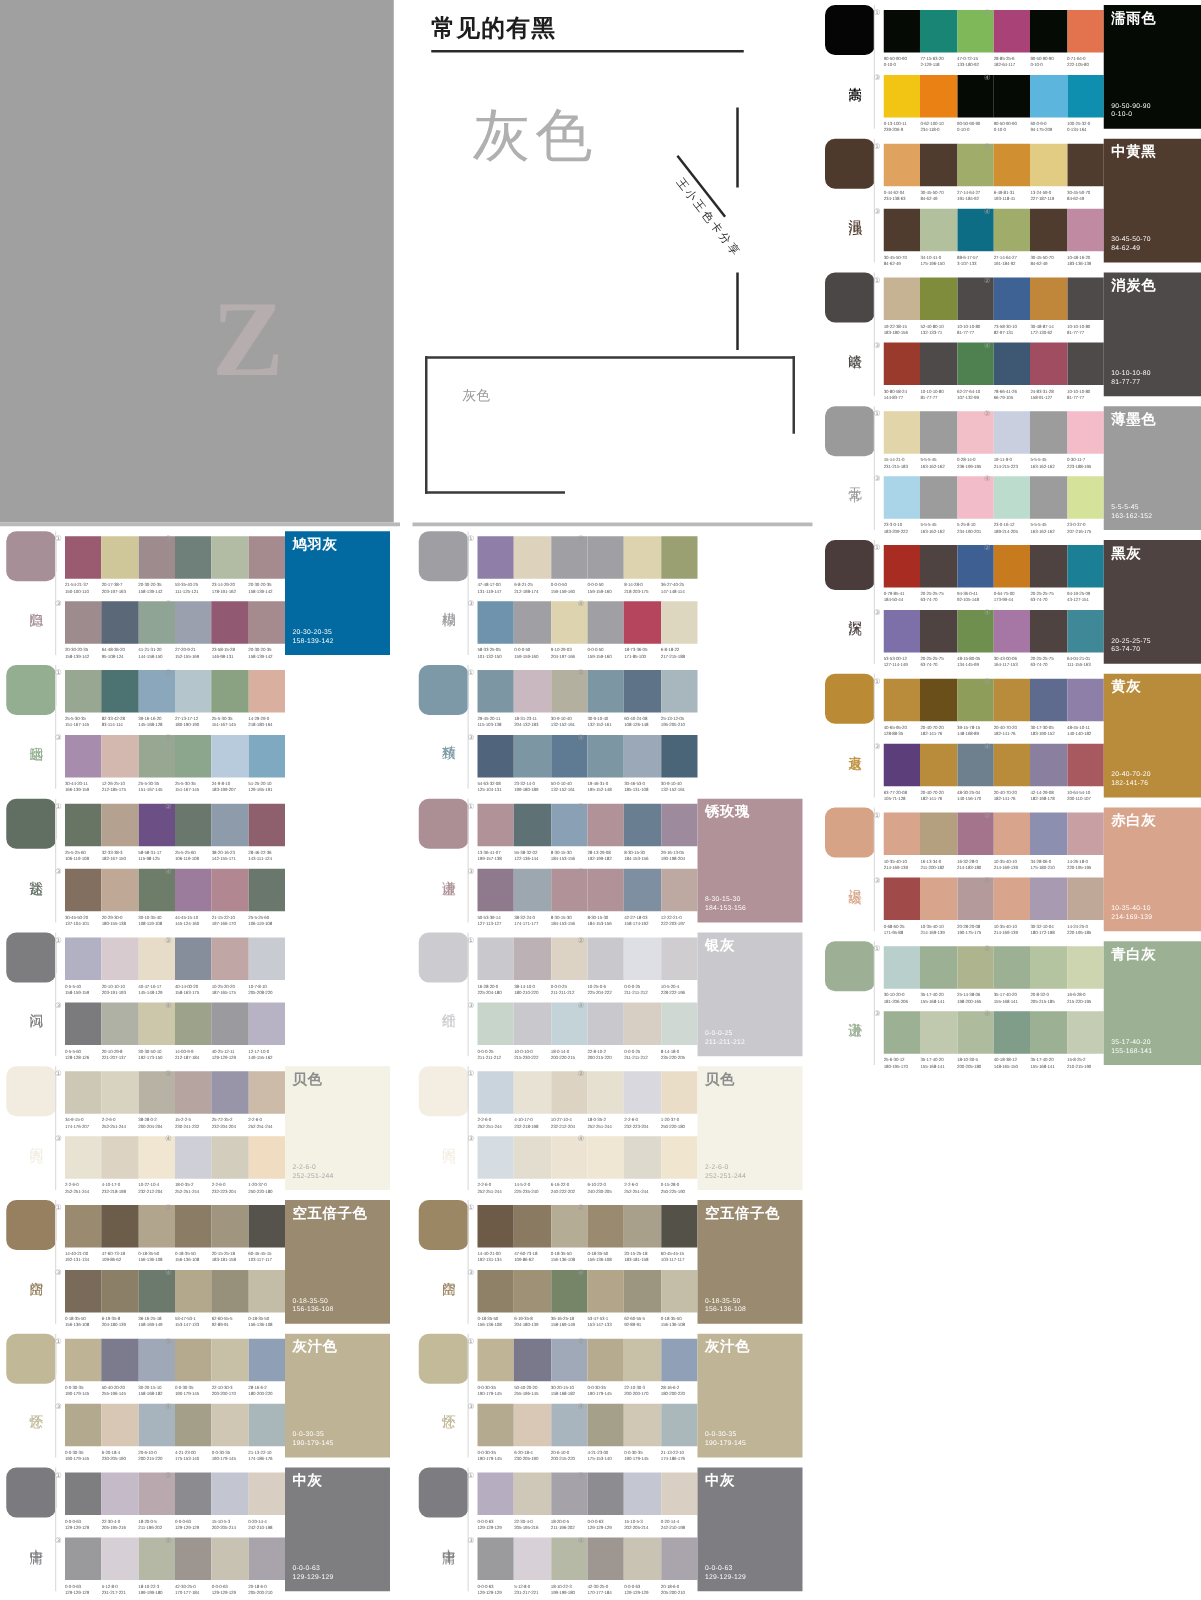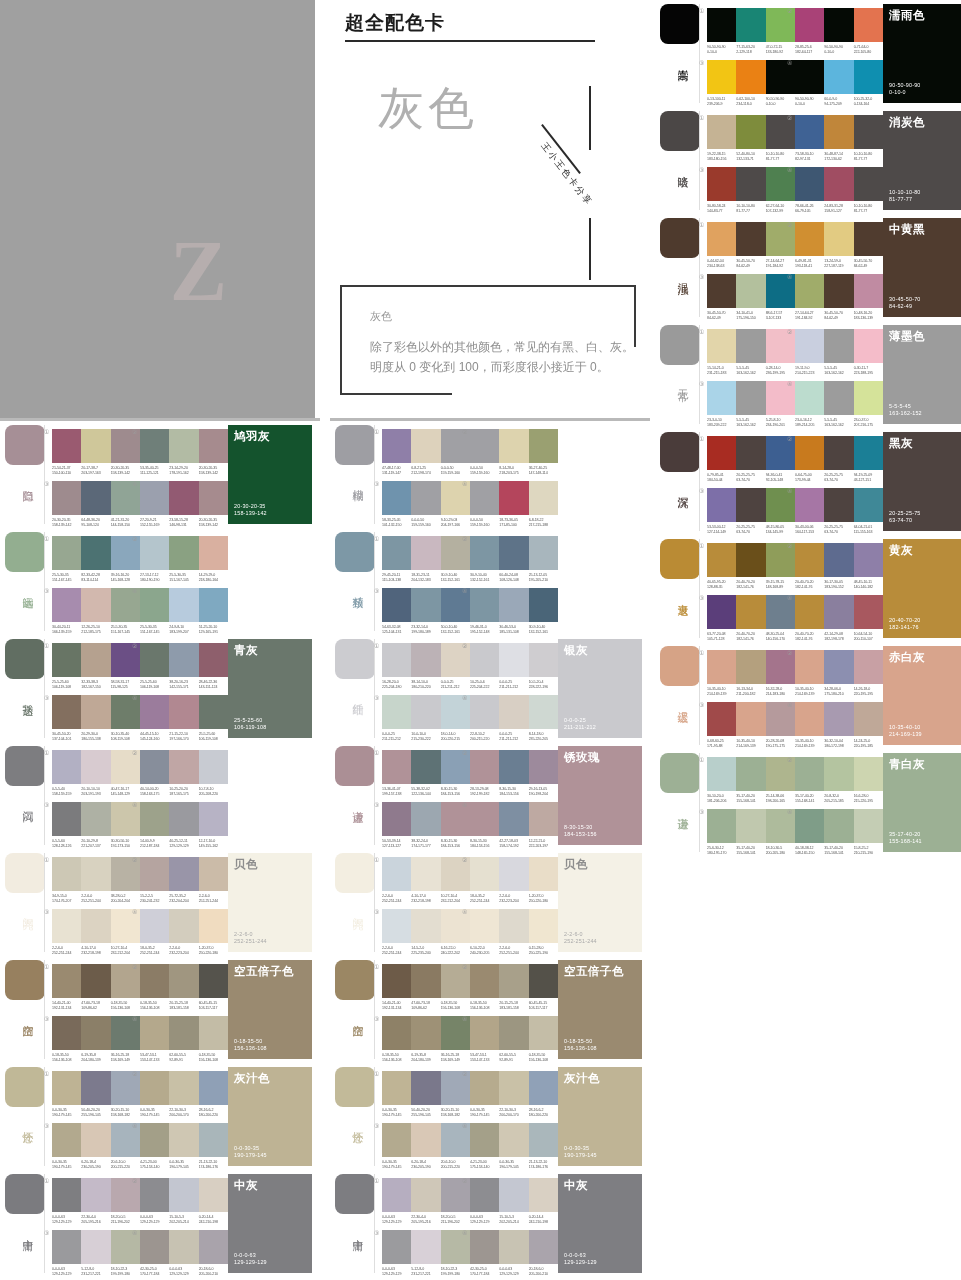--- a/index.html
+++ b/index.html
@@ -63,37 +63,35 @@
 </style>
 </head>
 <body>
 
 <div id="page">
 
   <div class="hero">
     <div class="hero-z">Z</div>
   </div>
 
-  <div class="maintitle">超全配色卡</div>
+  <div class="maintitle">常见的有黑</div>
   <div class="titlerule"></div>
   <div class="bigword">灰色</div>
 
   <div class="vline-a"></div>
   <div class="diagline"></div>
   <div class="vline-b"></div>
   <div class="sideauthor">王小王色卡分享</div>
 
   <div class="notebox">
     <div class="nb-t"></div>
     <div class="nb-l"></div>
     <div class="nb-r"></div>
     <div class="nb-b"></div>
     <div class="note-sub">灰色</div>
-    <div class="note-body">除了彩色以外的其他颜色，常见的有黑、白、灰。
-明度从 0 变化到 100，而彩度很小接近于 0。</div>
   </div>
 
   <div class="cols">
     <div class="col c1" id="col1">
         <div style="height: 421px;"></div>
         <div class="rowwrap">
           <div class="chip" style="background: rgb(166, 143, 150);"></div>
           <div class="chip-line"></div>
           <div class="chip-label" style="color: rgb(166, 143, 150);">归隐</div>
           <div class="grp" style="left: 52px; top: 8px;">
@@ -141,21 +139,21 @@
               <i style="background: rgb(155, 160, 174);"></i>
               <i style="background: rgb(146, 90, 114);"></i>
               <i style="background: rgb(166, 139, 142);"></i>
             </div>
             <div class="codes">
               <u>27-20-9-21<br>152-155-169</u>
               <u>23-58-15-28<br>146-98-131</u>
               <u>20-30-20-35<br>158-139-142</u>
             </div>
           </div>
-          <div class="big dark" style="background: #14532d; left: 228px;">
+          <div class="big dark" style="background: #0369a1; left: 228px;">
             <div class="bn">鸠羽灰</div>
             <div class="bc">20-30-20-35<br>158-139-142</div>
           </div>
         </div>
         <div class="rowwrap">
           <div class="chip" style="background: rgb(147, 174, 144);"></div>
           <div class="chip-line"></div>
           <div class="chip-label" style="color: rgb(147, 174, 144);">幽远</div>
           <div class="grp" style="left: 52px; top: 8px;">
             <div class="num">①</div>
@@ -258,24 +256,20 @@
             <div class="bars">
               <i style="background: rgb(155, 124, 156);"></i>
               <i style="background: rgb(177, 136, 145);"></i>
               <i style="background: rgb(106, 119, 108);"></i>
             </div>
             <div class="codes">
               <u>44-45-15-10<br>145-124-160</u>
               <u>21-15-22-10<br>197-166-170</u>
               <u>25-5-25-60<br>106-119-108</u>
             </div>
-          </div>
-          <div class="big dark" style="background: rgb(106, 119, 108); left: 228px;">
-            <div class="bn">青灰</div>
-            <div class="bc">25-5-25-60<br>106-119-108</div>
           </div>
         </div>
         <div class="rowwrap">
           <div class="chip" style="background: rgb(125, 125, 128);"></div>
           <div class="chip-line"></div>
           <div class="chip-label" style="color: rgb(125, 125, 128);">沉闷</div>
           <div class="grp" style="left: 52px; top: 8px;">
             <div class="num">①</div>
             <div class="bars">
               <i style="background: rgb(178, 176, 195);"></i>
@@ -684,20 +678,81 @@
               <i style="background: rgb(74, 101, 120);"></i>
             </div>
             <div class="codes">
               <u>19-46-31-0<br>195-152-148</u>
               <u>30-46-53-0<br>185-131-108</u>
               <u>30-9-10-40<br>132-152-161</u>
             </div>
           </div>
         </div>
         <div class="rowwrap">
+          <div class="chip" style="background: rgb(171, 143, 149);"></div>
+          <div class="chip-line"></div>
+          <div class="chip-label" style="color: rgb(171, 143, 149);">谦虚</div>
+          <div class="grp" style="left: 52px; top: 8px;">
+            <div class="num">①</div>
+            <div class="bars">
+              <i style="background: rgb(176, 146, 152);"></i>
+              <i style="background: rgb(94, 114, 117);"></i>
+              <i style="background: rgb(138, 160, 181);"></i>
+            </div>
+            <div class="codes">
+              <u>13-36-41-07<br>199-157-138</u>
+              <u>55-38-32-02<br>122-136-144</u>
+              <u>8-30-15-30<br>184-153-156</u>
+            </div>
+          </div>
+          <div class="grp" style="left: 140px; top: 8px;">
+            <div class="num">②</div>
+            <div class="bars">
+              <i style="background: rgb(176, 146, 152);"></i>
+              <i style="background: rgb(106, 126, 146);"></i>
+              <i style="background: rgb(157, 138, 156);"></i>
+            </div>
+            <div class="codes">
+              <u>28-13-29-08<br>192-199-182</u>
+              <u>8-30-15-30<br>184-153-156</u>
+              <u>29-16-13-05<br>190-198-204</u>
+            </div>
+          </div>
+          <div class="grp" style="left: 52px; top: 60px;">
+            <div class="num">③</div>
+            <div class="bars">
+              <i style="background: rgb(143, 122, 141);"></i>
+              <i style="background: rgb(156, 167, 176);"></i>
+              <i style="background: rgb(176, 146, 152);"></i>
+            </div>
+            <div class="codes">
+              <u>50-53-39-14<br>127-113-127</u>
+              <u>38-32-24-0<br>174-171-177</u>
+              <u>8-30-15-30<br>184-153-156</u>
+            </div>
+          </div>
+          <div class="grp" style="left: 140px; top: 60px;">
+            <div class="num">④</div>
+            <div class="bars">
+              <i style="background: rgb(176, 146, 152);"></i>
+              <i style="background: rgb(126, 143, 162);"></i>
+              <i style="background: rgb(190, 169, 162);"></i>
+            </div>
+            <div class="codes">
+              <u>8-30-15-30<br>184-153-156</u>
+              <u>42-27-18-03<br>158-174-192</u>
+              <u>12-22-21-0<br>222-203-197</u>
+            </div>
+          </div>
+          <div class="big dark" style="background: rgb(176, 146, 152); left: 228px;">
+            <div class="bn">锈玫瑰</div>
+            <div class="bc">8-30-15-30<br>184-153-156</div>
+          </div>
+        </div>
+        <div class="rowwrap">
           <div class="chip" style="background: rgb(204, 204, 208);"></div>
           <div class="chip-line"></div>
           <div class="chip-label" style="color: rgb(204, 204, 208);">纤细</div>
           <div class="grp" style="left: 52px; top: 8px;">
             <div class="num">①</div>
             <div class="bars">
               <i style="background: rgb(201, 201, 205);"></i>
               <i style="background: rgb(188, 178, 182);"></i>
               <i style="background: rgb(221, 211, 196);"></i>
             </div>
@@ -742,81 +797,20 @@
             </div>
             <div class="codes">
               <u>22-8-10-2<br>200-215-220</u>
               <u>0-0-0-25<br>211-211-212</u>
               <u>8-14-18-0<br>235-220-205</u>
             </div>
           </div>
           <div class="big dark" style="background: rgb(201, 201, 205); left: 228px;">
             <div class="bn">银灰</div>
             <div class="bc">0-0-0-25<br>211-211-212</div>
-          </div>
-        </div>
-        <div class="rowwrap">
-          <div class="chip" style="background: rgb(171, 143, 149);"></div>
-          <div class="chip-line"></div>
-          <div class="chip-label" style="color: rgb(171, 143, 149);">谦虚</div>
-          <div class="grp" style="left: 52px; top: 8px;">
-            <div class="num">①</div>
-            <div class="bars">
-              <i style="background: rgb(176, 146, 152);"></i>
-              <i style="background: rgb(94, 114, 117);"></i>
-              <i style="background: rgb(138, 160, 181);"></i>
-            </div>
-            <div class="codes">
-              <u>13-36-41-07<br>199-157-138</u>
-              <u>55-38-32-02<br>122-136-144</u>
-              <u>8-30-15-30<br>184-153-156</u>
-            </div>
-          </div>
-          <div class="grp" style="left: 140px; top: 8px;">
-            <div class="num">②</div>
-            <div class="bars">
-              <i style="background: rgb(176, 146, 152);"></i>
-              <i style="background: rgb(106, 126, 146);"></i>
-              <i style="background: rgb(157, 138, 156);"></i>
-            </div>
-            <div class="codes">
-              <u>28-13-29-08<br>192-199-182</u>
-              <u>8-30-15-30<br>184-153-156</u>
-              <u>29-16-13-05<br>190-198-204</u>
-            </div>
-          </div>
-          <div class="grp" style="left: 52px; top: 60px;">
-            <div class="num">③</div>
-            <div class="bars">
-              <i style="background: rgb(143, 122, 141);"></i>
-              <i style="background: rgb(156, 167, 176);"></i>
-              <i style="background: rgb(176, 146, 152);"></i>
-            </div>
-            <div class="codes">
-              <u>50-53-39-14<br>127-113-127</u>
-              <u>38-32-24-0<br>174-171-177</u>
-              <u>8-30-15-30<br>184-153-156</u>
-            </div>
-          </div>
-          <div class="grp" style="left: 140px; top: 60px;">
-            <div class="num">④</div>
-            <div class="bars">
-              <i style="background: rgb(176, 146, 152);"></i>
-              <i style="background: rgb(126, 143, 162);"></i>
-              <i style="background: rgb(190, 169, 162);"></i>
-            </div>
-            <div class="codes">
-              <u>8-30-15-30<br>184-153-156</u>
-              <u>42-27-18-03<br>158-174-192</u>
-              <u>12-22-21-0<br>222-203-197</u>
-            </div>
-          </div>
-          <div class="big dark" style="background: rgb(176, 146, 152); left: 228px;">
-            <div class="bn">锈玫瑰</div>
-            <div class="bc">8-30-15-30<br>184-153-156</div>
           </div>
         </div>
         <div class="rowwrap">
           <div class="chip" style="background: rgb(243, 238, 225);"></div>
           <div class="chip-line"></div>
           <div class="chip-label" style="color: rgb(243, 238, 225);">闪亮</div>
           <div class="grp" style="left: 52px; top: 8px;">
             <div class="num">①</div>
             <div class="bars">
               <i style="background: rgb(202, 212, 220);"></i>
@@ -1115,20 +1109,81 @@
               <u>60-0-9-0<br>94-175-209</u>
               <u>100-25-32-0<br>0-134-164</u>
             </div>
           </div>
           <div class="big dark" style="background: rgb(5, 10, 5); left: 228px;">
             <div class="bn">濡雨色</div>
             <div class="bc">90-50-90-90<br>0-10-0</div>
           </div>
         </div>
         <div class="rowwrap">
+          <div class="chip" style="background: rgb(78, 58, 45);"></div>
+          <div class="chip-line"></div>
+          <div class="chip-label" style="color: rgb(78, 58, 45);">混浊</div>
+          <div class="grp" style="left: 52px; top: 8px;">
+            <div class="num">①</div>
+            <div class="bars">
+              <i style="background: rgb(224, 162, 95);"></i>
+              <i style="background: rgb(80, 60, 47);"></i>
+              <i style="background: rgb(160, 172, 106);"></i>
+            </div>
+            <div class="codes">
+              <u>0-44-62-04<br>234-138-63</u>
+              <u>30-45-50-70<br>84-62-49</u>
+              <u>27-14-64-27<br>191-184-92</u>
+            </div>
+          </div>
+          <div class="grp" style="left: 140px; top: 8px;">
+            <div class="num">②</div>
+            <div class="bars">
+              <i style="background: rgb(208, 143, 49);"></i>
+              <i style="background: rgb(226, 203, 130);"></i>
+              <i style="background: rgb(80, 60, 47);"></i>
+            </div>
+            <div class="codes">
+              <u>6-49-81-31<br>193-118-41</u>
+              <u>13-24-59-0<br>227-187-119</u>
+              <u>30-45-50-70<br>84-62-49</u>
+            </div>
+          </div>
+          <div class="grp" style="left: 52px; top: 60px;">
+            <div class="num">③</div>
+            <div class="bars">
+              <i style="background: rgb(80, 60, 47);"></i>
+              <i style="background: rgb(179, 192, 157);"></i>
+              <i style="background: rgb(13, 109, 133);"></i>
+            </div>
+            <div class="codes">
+              <u>30-45-50-70<br>84-62-49</u>
+              <u>34-10-41-0<br>175-196-150</u>
+              <u>88-6-17-57<br>3-107-133</u>
+            </div>
+          </div>
+          <div class="grp" style="left: 140px; top: 60px;">
+            <div class="num">④</div>
+            <div class="bars">
+              <i style="background: rgb(160, 172, 106);"></i>
+              <i style="background: rgb(80, 60, 47);"></i>
+              <i style="background: rgb(192, 139, 162);"></i>
+            </div>
+            <div class="codes">
+              <u>27-14-64-27<br>191-184-92</u>
+              <u>30-45-50-70<br>84-62-49</u>
+              <u>10-48-16-20<br>183-136-139</u>
+            </div>
+          </div>
+          <div class="big dark" style="background: rgb(80, 60, 47); left: 228px;">
+            <div class="bn">中黄黑</div>
+            <div class="bc">30-45-50-70<br>84-62-49</div>
+          </div>
+        </div>
+        <div class="rowwrap">
           <div class="chip" style="background: rgb(75, 71, 70);"></div>
           <div class="chip-line"></div>
           <div class="chip-label" style="color: rgb(75, 71, 70);">暗淡</div>
           <div class="grp" style="left: 52px; top: 8px;">
             <div class="num">①</div>
             <div class="bars">
               <i style="background: rgb(197, 179, 148);"></i>
               <i style="background: rgb(126, 140, 60);"></i>
               <i style="background: rgb(78, 74, 73);"></i>
             </div>
@@ -1176,81 +1231,20 @@
               <u>24-83-31-28<br>158-91-127</u>
               <u>10-10-10-80<br>81-77-77</u>
             </div>
           </div>
           <div class="big dark" style="background: rgb(78, 74, 73); left: 228px;">
             <div class="bn">消炭色</div>
             <div class="bc">10-10-10-80<br>81-77-77</div>
           </div>
         </div>
         <div class="rowwrap">
-          <div class="chip" style="background: rgb(78, 58, 45);"></div>
-          <div class="chip-line"></div>
-          <div class="chip-label" style="color: rgb(78, 58, 45);">混浊</div>
-          <div class="grp" style="left: 52px; top: 8px;">
-            <div class="num">①</div>
-            <div class="bars">
-              <i style="background: rgb(224, 162, 95);"></i>
-              <i style="background: rgb(80, 60, 47);"></i>
-              <i style="background: rgb(160, 172, 106);"></i>
-            </div>
-            <div class="codes">
-              <u>0-44-62-04<br>234-138-63</u>
-              <u>30-45-50-70<br>84-62-49</u>
-              <u>27-14-64-27<br>191-184-92</u>
-            </div>
-          </div>
-          <div class="grp" style="left: 140px; top: 8px;">
-            <div class="num">②</div>
-            <div class="bars">
-              <i style="background: rgb(208, 143, 49);"></i>
-              <i style="background: rgb(226, 203, 130);"></i>
-              <i style="background: rgb(80, 60, 47);"></i>
-            </div>
-            <div class="codes">
-              <u>6-49-81-31<br>193-118-41</u>
-              <u>13-24-59-0<br>227-187-119</u>
-              <u>30-45-50-70<br>84-62-49</u>
-            </div>
-          </div>
-          <div class="grp" style="left: 52px; top: 60px;">
-            <div class="num">③</div>
-            <div class="bars">
-              <i style="background: rgb(80, 60, 47);"></i>
-              <i style="background: rgb(179, 192, 157);"></i>
-              <i style="background: rgb(13, 109, 133);"></i>
-            </div>
-            <div class="codes">
-              <u>30-45-50-70<br>84-62-49</u>
-              <u>34-10-41-0<br>175-196-150</u>
-              <u>88-6-17-57<br>3-107-133</u>
-            </div>
-          </div>
-          <div class="grp" style="left: 140px; top: 60px;">
-            <div class="num">④</div>
-            <div class="bars">
-              <i style="background: rgb(160, 172, 106);"></i>
-              <i style="background: rgb(80, 60, 47);"></i>
-              <i style="background: rgb(192, 139, 162);"></i>
-            </div>
-            <div class="codes">
-              <u>27-14-64-27<br>191-184-92</u>
-              <u>30-45-50-70<br>84-62-49</u>
-              <u>10-48-16-20<br>183-136-139</u>
-            </div>
-          </div>
-          <div class="big dark" style="background: rgb(80, 60, 47); left: 228px;">
-            <div class="bn">中黄黑</div>
-            <div class="bc">30-45-50-70<br>84-62-49</div>
-          </div>
-        </div>
-        <div class="rowwrap">
           <div class="chip" style="background: rgb(154, 154, 154);"></div>
           <div class="chip-line"></div>
           <div class="chip-label" style="color: rgb(154, 154, 154);">无常</div>
           <div class="grp" style="left: 52px; top: 8px;">
             <div class="num">①</div>
             <div class="bars">
               <i style="background: rgb(226, 213, 170);"></i>
               <i style="background: rgb(156, 156, 156);"></i>
               <i style="background: rgb(242, 191, 200);"></i>
             </div>

